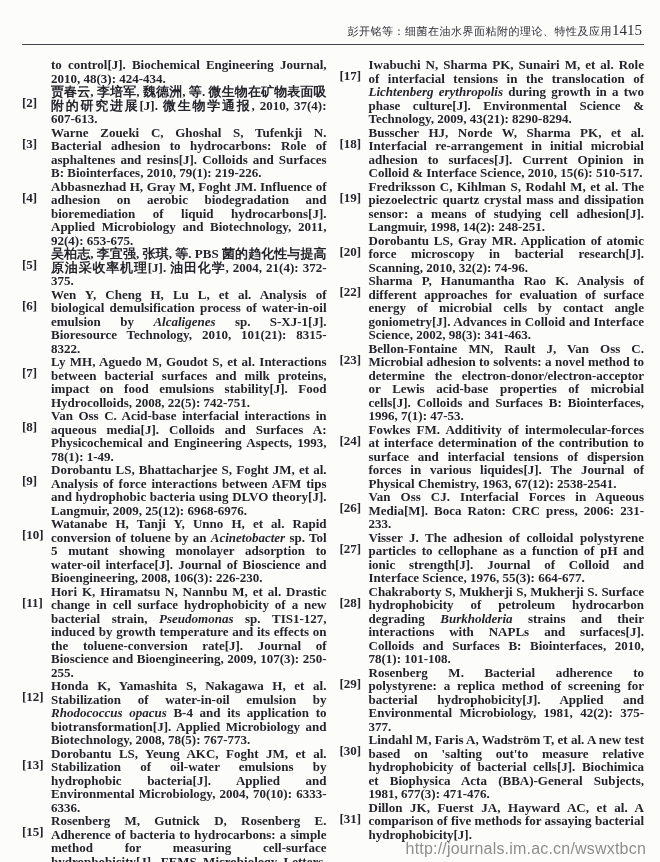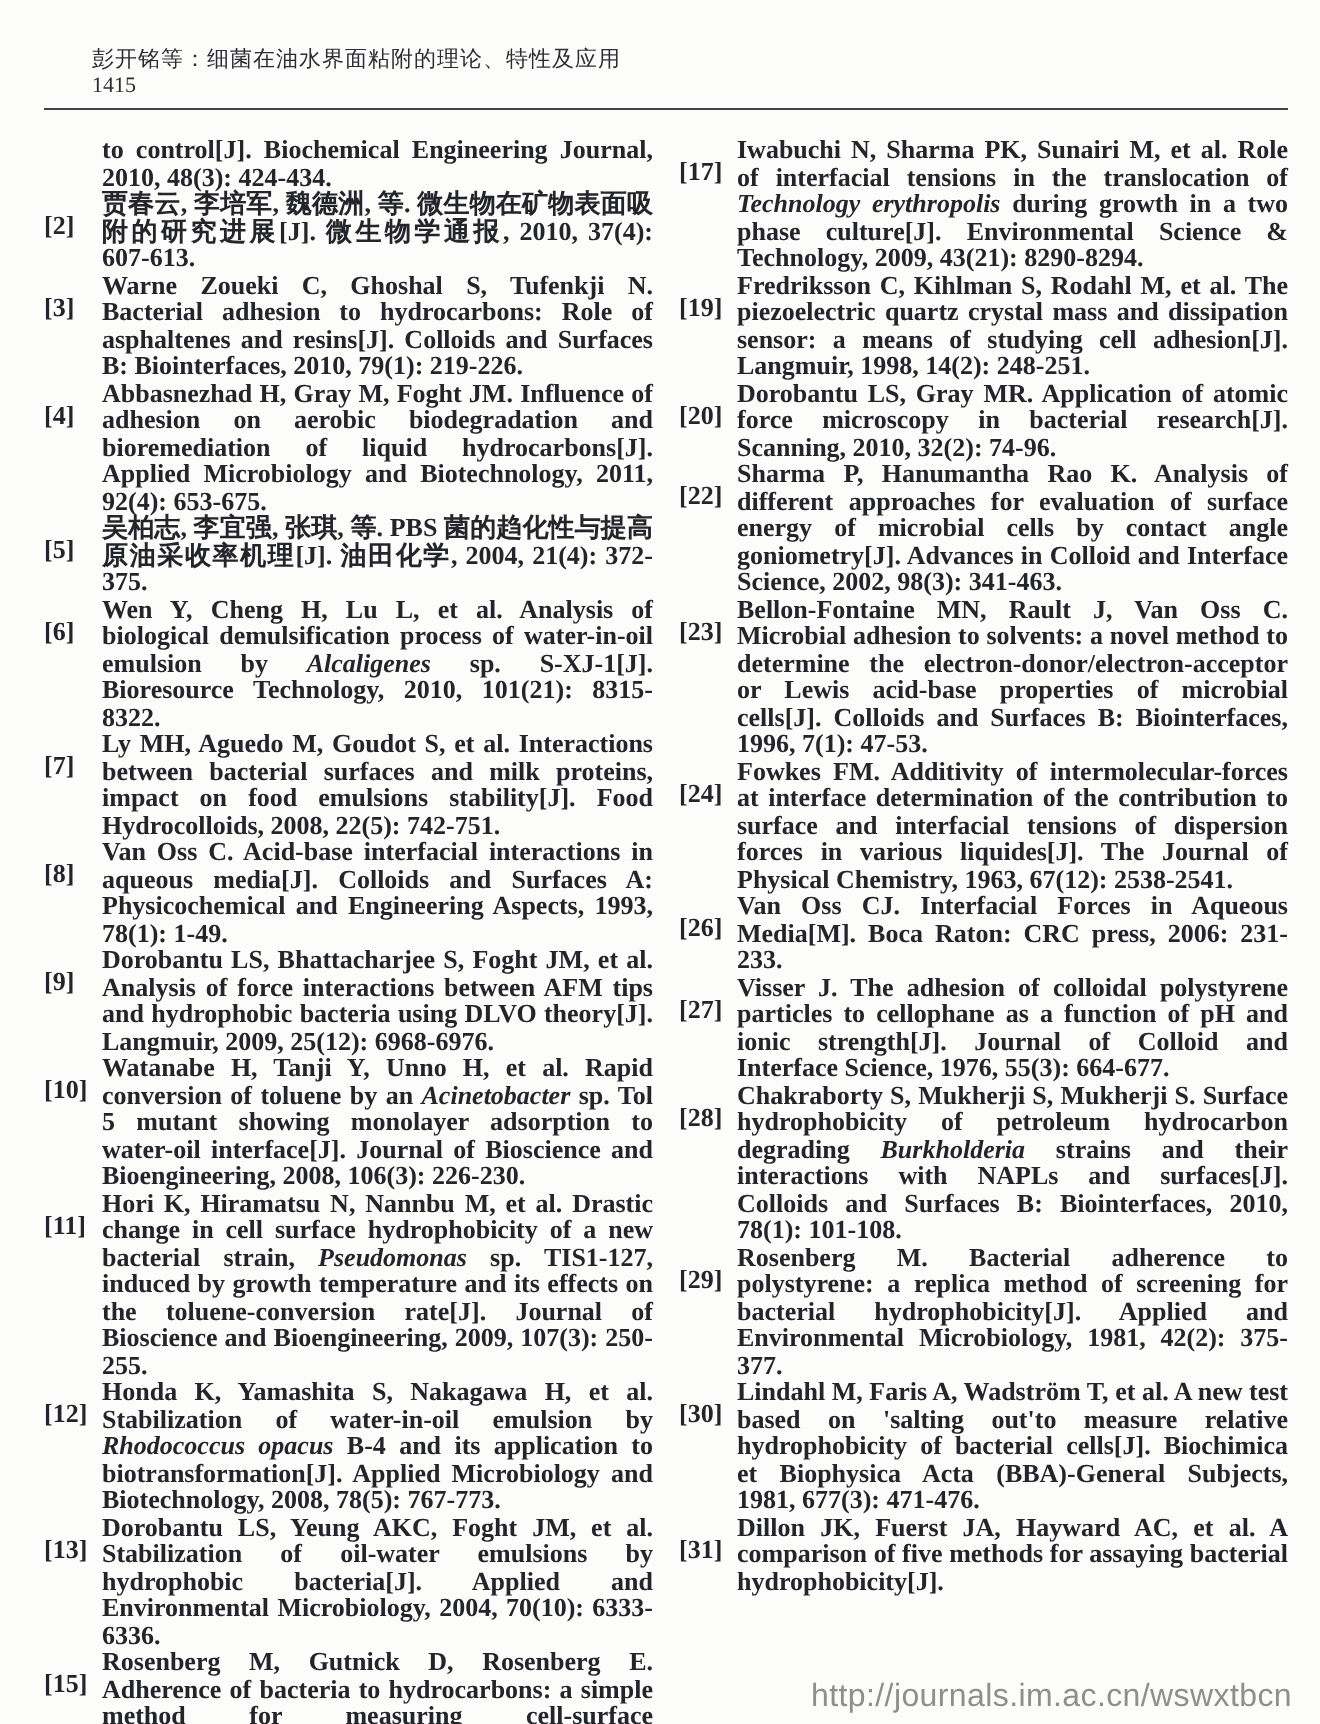--- a/index.html
+++ b/index.html
@@ -12,27 +12,26 @@
     overflow: hidden;
   }
   .page {
     position: absolute; inset: 0;
     padding: 14px 16px 0 22px;
     box-sizing: border-box;
   }
   .header-row {
     display: flex; justify-content: flex-end; align-items: baseline;
     padding: 8px 2px 5px 0;
-    flex-direction: column;
   }
   .running-title {
     font-size: 11px; letter-spacing: 0.5px; color: #2c2c33;
   }
   .page-number {
-    font-size: 11px; color: #2c2c33; margin-left: 24px;
+    font-size: 15px; color: #2c2c33;
   }
   .header-rule {
     border: none; border-bottom: 1.4px solid #43434a;
     margin: 0 0 13px 0;
   }
   .columns { display: flex; gap: 13px; }
   .col { width: 50%; }
   .ref {
     display: flex;
     font-size: 13px;
@@ -112,21 +111,25 @@
           <span class="ref-text">Dorobantu LS, Yeung AKC, Foght JM, et al. Stabilization of oil-water emulsions by hydrophobic bacteria[J]. Applied and Environmental Microbiology, 2004, 70(10): 6333-6336.</span>
         </div>
         <div class="ref">
           <span class="ref-num">[15]</span>
           <span class="ref-text">Rosenberg M, Gutnick D, Rosenberg E. Adherence of bacteria to hydrocarbons: a simple method for measuring cell-surface hydrophobicity[J]. FEMS Microbiology Letters, 1980, 9(1): 29-33.</span>
         </div>
       </div>
     <div class="col">
         <div class="ref">
           <span class="ref-num">[17]</span>
-          <span class="ref-text">Iwabuchi N, Sharma PK, Sunairi M, et al. Role of interfacial tensions in the translocation of <i>Technology erythropolis</i> during growth in a two phase culture[J]. Environmental Science &amp; Technology, 2009, 43(21): 8290-8294.</span>
+          <span class="ref-text">Iwabuchi N, Sharma PK, Sunairi M, et al. Role of interfacial tensions in the translocation of <i>Lichtenberg erythropolis</i> during growth in a two phase culture[J]. Environmental Science &amp; Technology, 2009, 43(21): 8290-8294.</span>
+        </div>
+        <div class="ref">
+          <span class="ref-num">[18]</span>
+          <span class="ref-text">Busscher HJ, Norde W, Sharma PK, et al. Interfacial re-arrangement in initial microbial adhesion to surfaces[J]. Current Opinion in Colloid &amp; Interface Science, 2010, 15(6): 510-517.</span>
         </div>
         <div class="ref">
           <span class="ref-num">[19]</span>
           <span class="ref-text">Fredriksson C, Kihlman S, Rodahl M, et al. The piezoelectric quartz crystal mass and dissipation sensor: a means of studying cell adhesion[J]. Langmuir, 1998, 14(2): 248-251.</span>
         </div>
         <div class="ref">
           <span class="ref-num">[20]</span>
           <span class="ref-text">Dorobantu LS, Gray MR. Application of atomic force microscopy in bacterial research[J]. Scanning, 2010, 32(2): 74-96.</span>
         </div>
         <div class="ref">

